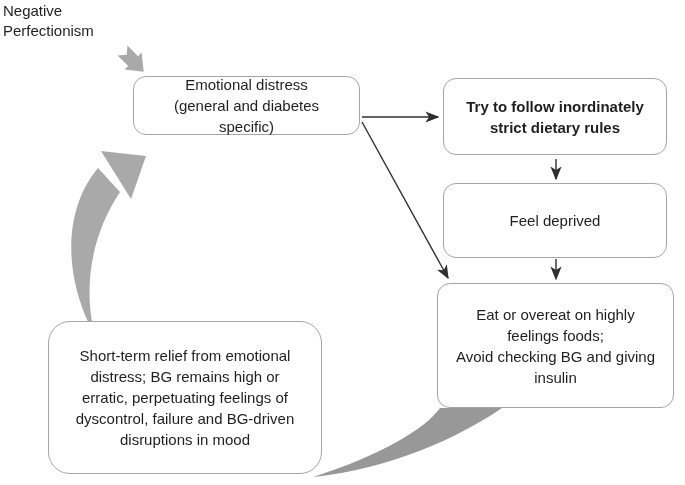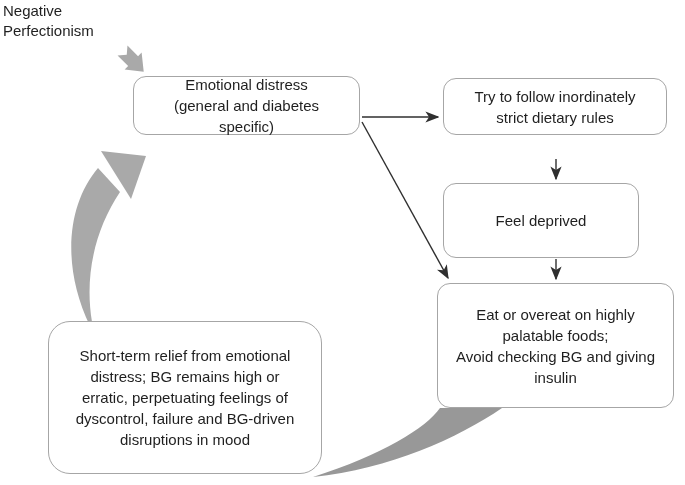--- a/index.html
+++ b/index.html
@@ -21,22 +21,22 @@
     display:flex;align-items:center;justify-content:center;
     text-align:center;
     font-size:15px;line-height:21px;
     white-space:pre-line;
     box-sizing:border-box;
     padding:4px 8px;
   }
   .r12{border-radius:13px;}
   .r20{border-radius:22px;text-align:center;}
   #node-emotional-distress{left:133px;top:76px;width:227px;height:59px;}
-  #node-strict-rules{left:443px;top:78px;width:224px;height:57px;}
-  #node-feel-deprived{left:443px;top:183px;width:196px;height:75px;}
+  #node-strict-rules{left:443px;top:78px;width:224px;height:77px;font-weight:bold;}
+  #node-feel-deprived{left:443px;top:183px;width:224px;height:75px;}
   #node-eat-overeat{left:437px;top:283px;width:237px;height:125px;}
   #node-short-term-relief{left:48px;top:321px;width:274px;height:153px;}
   .corner-label{
     position:absolute;left:3px;top:1px;width:140px;
     font-size:15px;line-height:19.5px;
     white-space:pre-line;
     text-align:left;
   }
 </style>
 </head>
@@ -72,21 +72,21 @@
   <div class="node r12" id="node-emotional-distress">Emotional distress
 (general and diabetes
 specific)</div>
 
   <div class="node r12" id="node-strict-rules">Try to follow inordinately
 strict dietary rules</div>
 
   <div class="node r12" id="node-feel-deprived">Feel deprived</div>
 
   <div class="node r12" id="node-eat-overeat">Eat or overeat on highly
-palatable foods;
+feelings foods;
 Avoid checking BG and giving
 insulin</div>
 
   <div class="node r20" id="node-short-term-relief">Short-term relief from emotional
 distress; BG remains high or
 erratic, perpetuating feelings of
 dyscontrol, failure and BG-driven
 disruptions in mood</div>
 
 </div>

